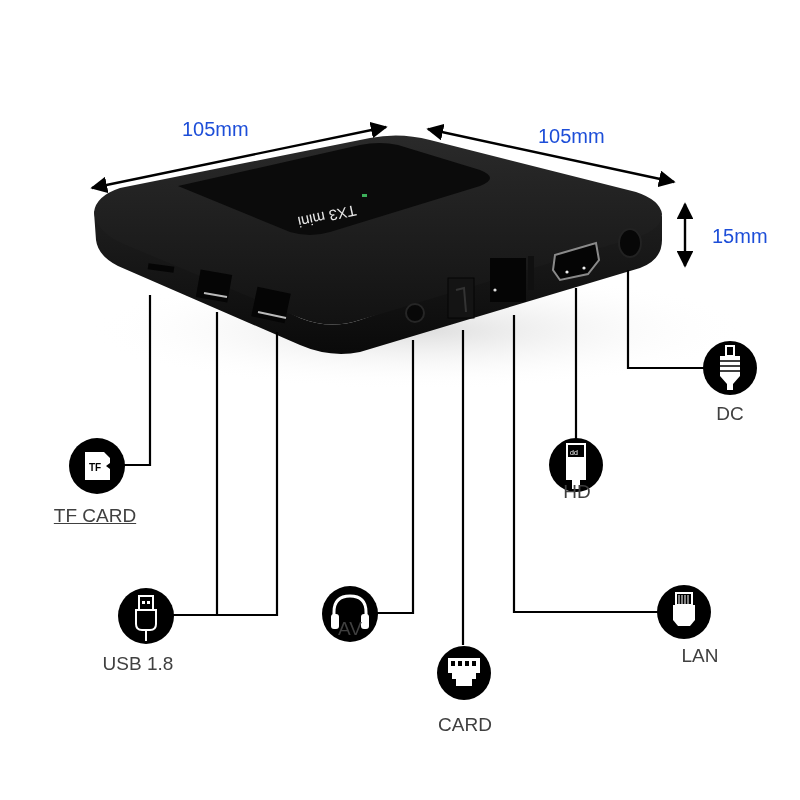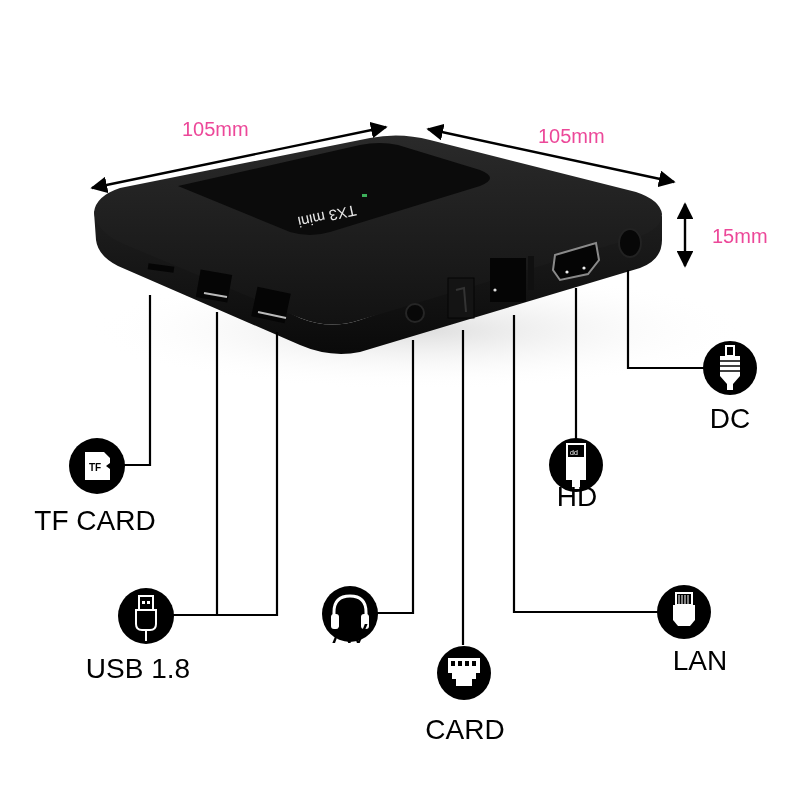--- a/index.html
+++ b/index.html
@@ -1,20 +1,20 @@
 <!DOCTYPE html>
 <html><head>
 <meta charset="utf-8">
 <style>
   html, body { margin:0; padding:0; background:#ffffff; }
   body { width:800px; height:800px; position:relative; overflow:hidden;
          font-family:"Liberation Sans", sans-serif; }
   svg { position:absolute; left:0; top:0; }
-  .lbl { position:absolute; font-size:28px; color:#000000; white-space:nowrap; transform:translateX(-50%); }
-  .dim { position:absolute; font-size:20px; color:#ec4899; white-space:nowrap; }
+  .lbl { position:absolute; font-size:19px; color:#404040; white-space:nowrap; transform:translateX(-50%); }
+  .dim { position:absolute; font-size:20px; color:#1d4ed8; white-space:nowrap; }
 </style>
 </head>
 <body>
 
 <svg width="800" height="800" viewBox="0 0 800 800">
   <defs>
     <linearGradient id="bodyG" x1="0" y1="0" x2="0" y2="1">
       <stop offset="0" stop-color="#2a2a2a"></stop>
       <stop offset="1" stop-color="#121212"></stop>
     </linearGradient>
@@ -142,19 +142,19 @@
       </g>
     <path d="M720,376 L740,376 L733,384 L727,384 Z" fill="#fff"></path>
     <rect x="727" y="384" width="6" height="6" fill="#fff"></rect>
   </g>
 </svg>
 
 <div class="dim" style="left:182px; top:118px;">105mm</div>
 <div class="dim" style="left:538px; top:125px;">105mm</div>
 <div class="dim" style="left:712px; top:225px;">15mm</div>
 
-<div class="lbl" style="left:95px; top:505px;">TF CARD</div>
+<div class="lbl" style="left:95px; top:505px;text-decoration:underline;">TF CARD</div>
 <div class="lbl" style="left:138px; top:653px;">USB 1.8</div>
 <div class="lbl" style="left:350px; top:618px;">AV</div>
 <div class="lbl" style="left:465px; top:714px;">CARD</div>
 <div class="lbl" style="left:683px; top:645px;margin-left:17px;">LAN</div>
 <div class="lbl" style="left:577px; top:481px;">HD</div>
 <div class="lbl" style="left:730px; top:403px;">DC</div>
 
 </body></html>

